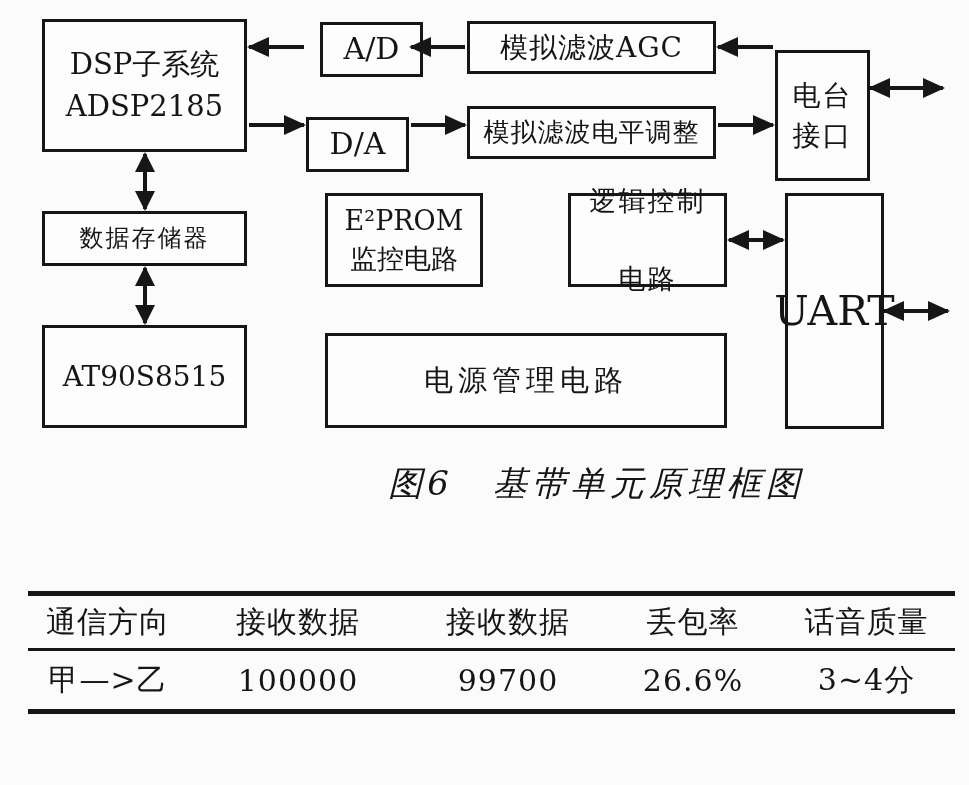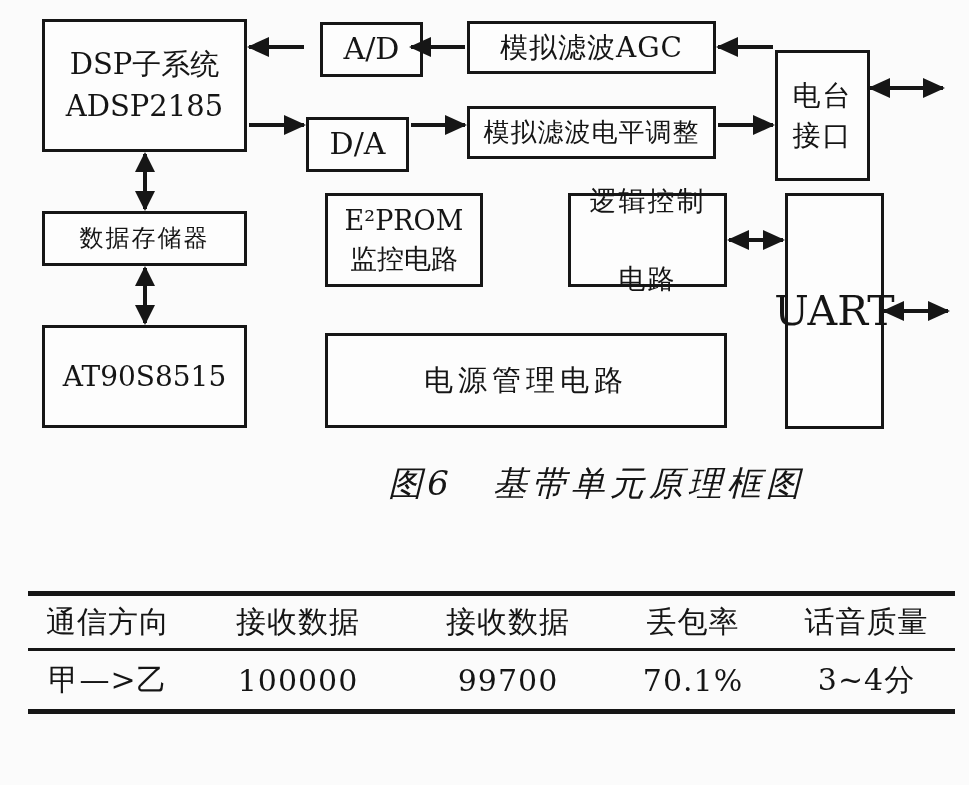--- a/index.html
+++ b/index.html
@@ -191,19 +191,19 @@
         <th style="width:200px;">接收数据</th>
         <th style="width:170px;">丢包率</th>
         <th style="width:177px;">话音质量</th>
       </tr>
     </thead>
     <tbody>
       <tr class="r1">
         <td>甲—&gt;乙</td>
         <td>100000</td>
         <td>99700</td>
-        <td>70.1%</td>
+        <td>26.6%</td>
         <td>3~4分</td>
       </tr>
     </tbody>
   </table>
 
 </div>
 
 </body></html>

